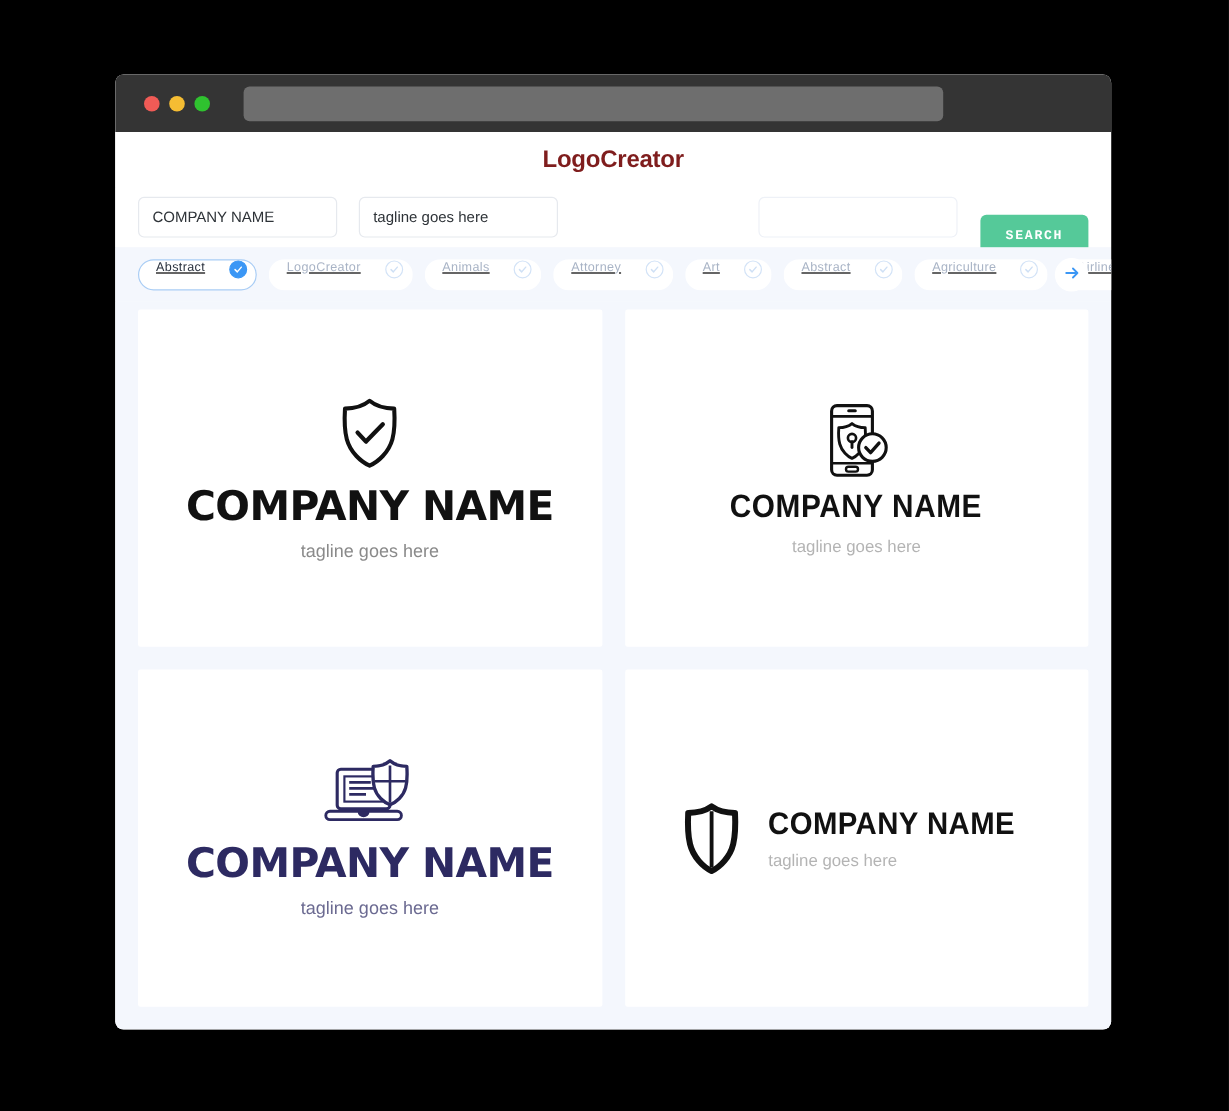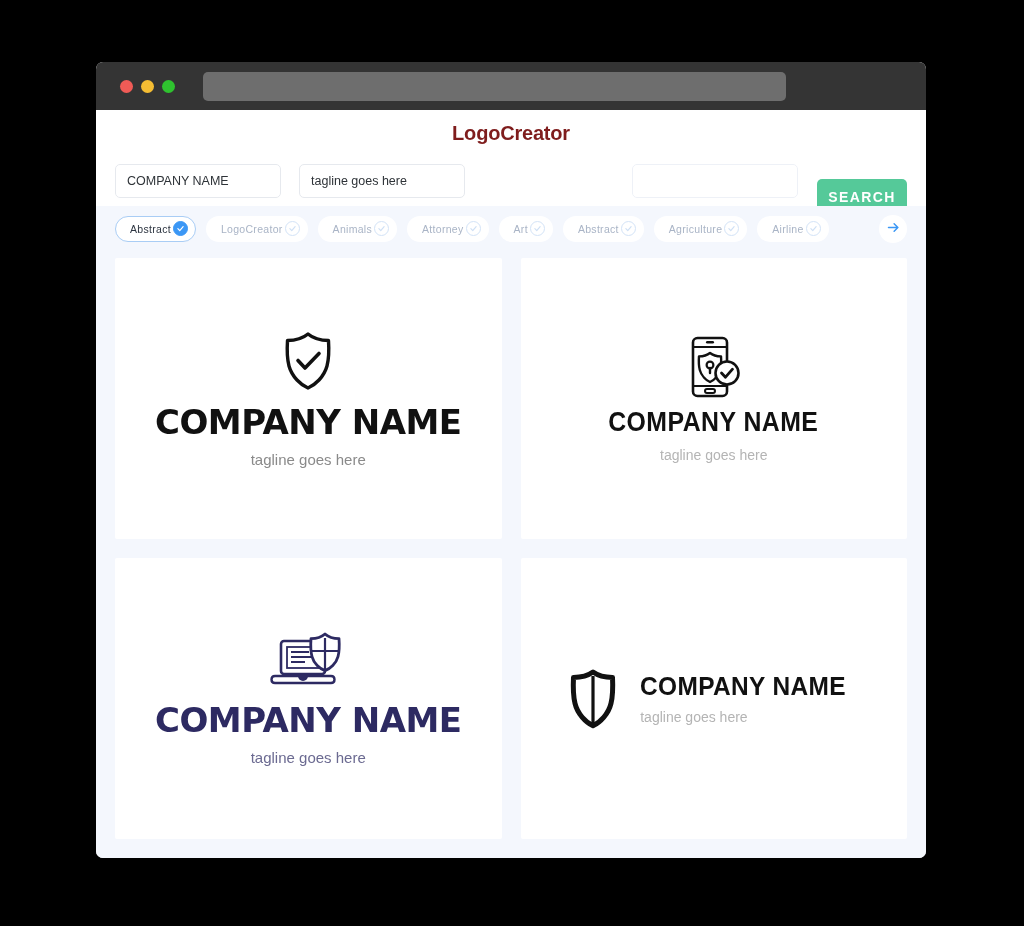--- a/index.html
+++ b/index.html
@@ -97,22 +97,22 @@
   .field.keyword  { width: 166px; margin-left: 167px; border-color: #eef1f7; }
 
   .search-btn {
     margin-left: 19px;
     width: 92px;
     height: 36px;
     background: #55c999;
     border: none;
     border-radius: 5px;
     color: #ffffff;
-    font-family: Liberation Sans, sans-serif;
-    font-size: 14px;
+    font-family: Liberation Mono, monospace;
+    font-size: 11px;
     font-weight: bold;
     letter-spacing: 1.4px;
     cursor: pointer;
     margin-top: 32px;
   }
 
   
   .chips-strip {
     background: #f4f7fd;
     height: 45px;
@@ -127,25 +127,25 @@
     align-items: center;
     gap: 10px;
     position: relative;
   }
   .chip {
     height: 26px;
     border-radius: 13px;
     background: #ffffff;
     border: 1px solid transparent;
     display: flex;
-    align-items: center;
-    gap: 2px;
+    gap: 20px;
     padding: 0 7px 0 14px;
     cursor: pointer;
     white-space: nowrap;
+    text-decoration: underline;
   }
   .chip .chip-label {
     font-size: 10.5px;
     color: #a9b4c6;
     letter-spacing: 0.3px;
   }
   .chip .check {
     width: 15px; height: 15px;
     border-radius: 50%;
     border: 1.2px solid #d3e3f7;

